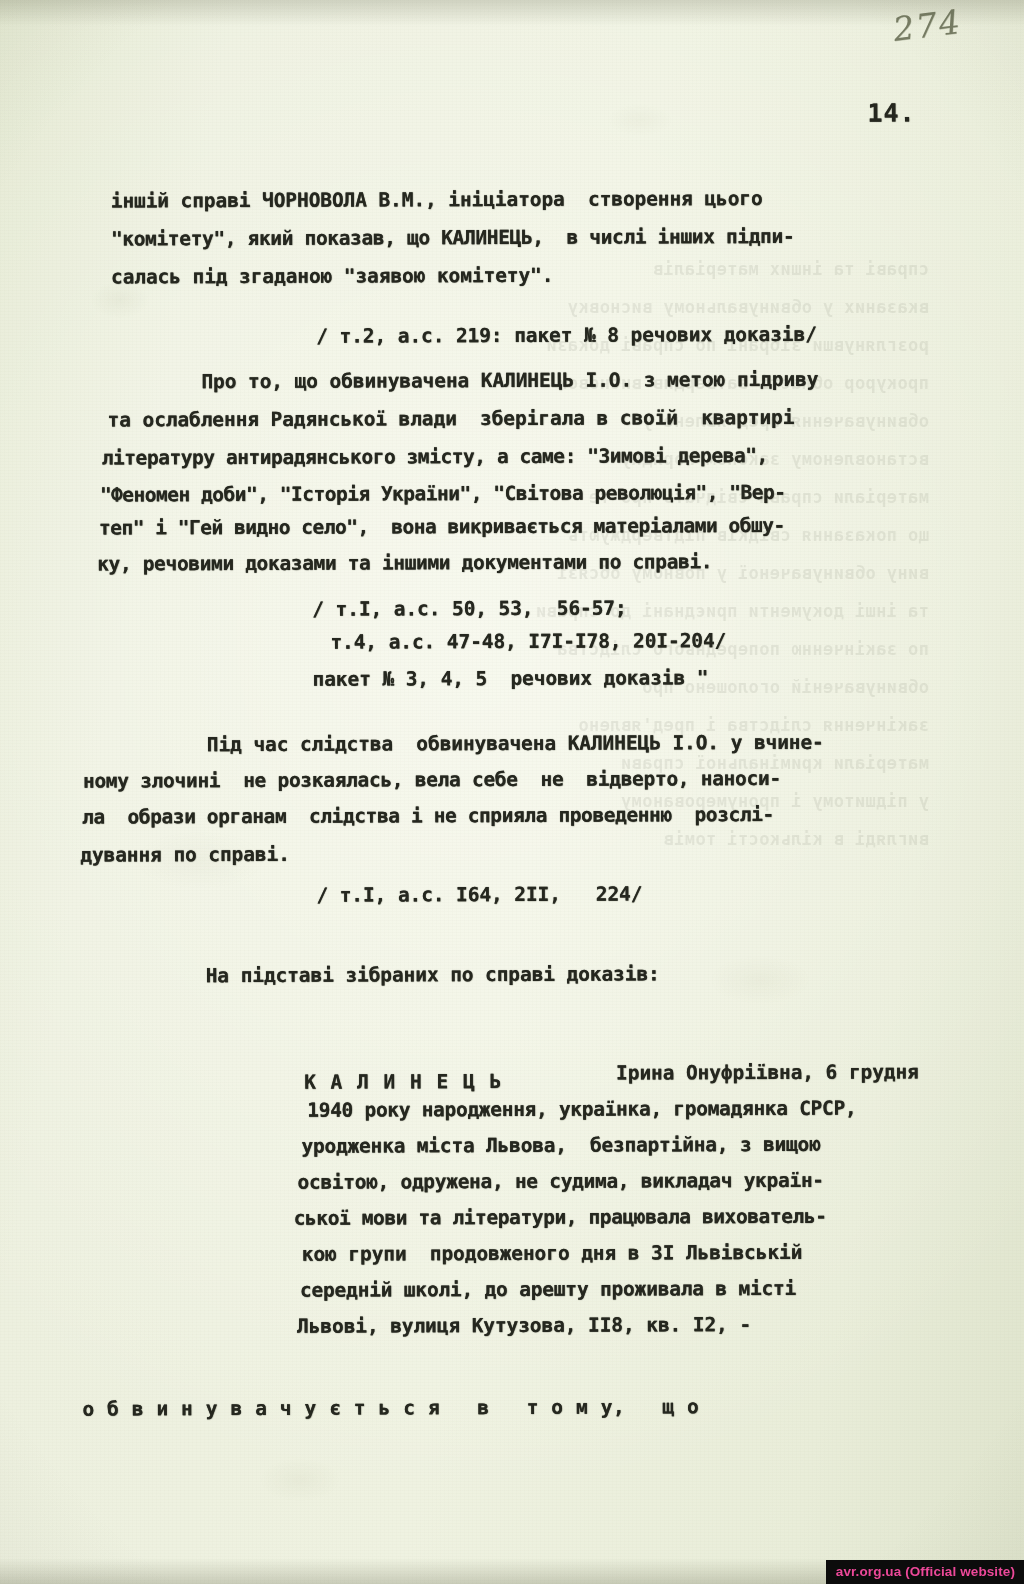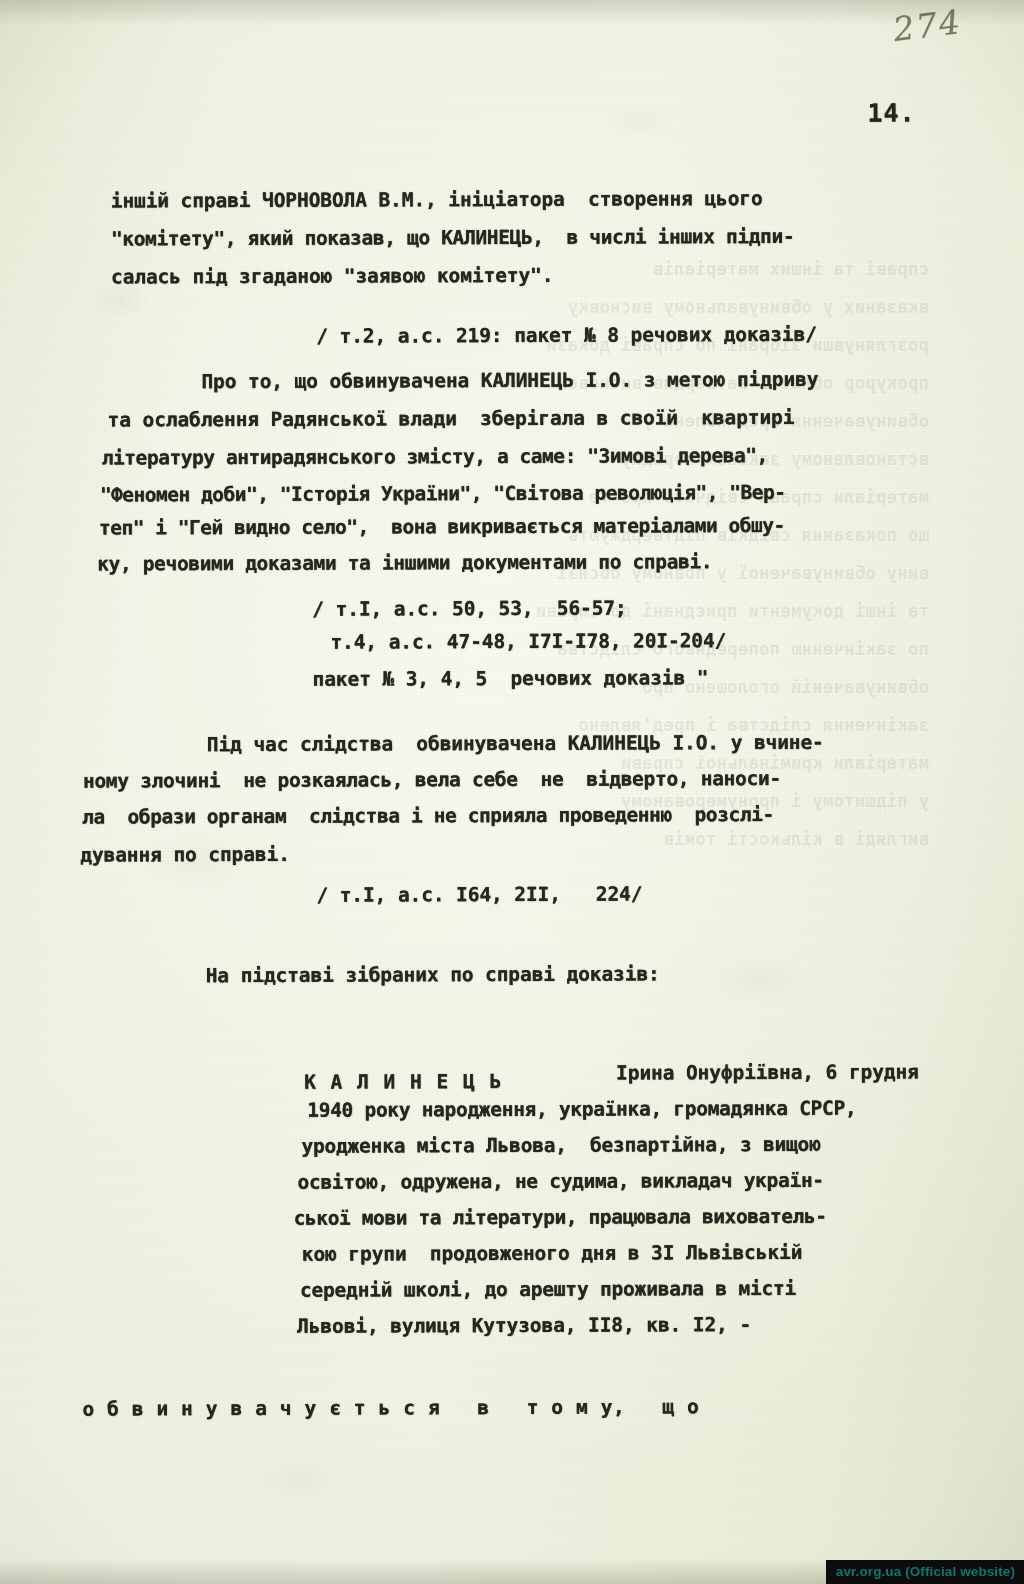--- a/index.html
+++ b/index.html
@@ -123,21 +123,21 @@
     letter-spacing: 2px;
     text-shadow: .5px .5px 0 rgba(90,96,70,.35);
   }
 
   
   #watermark {
     position: absolute;
     right: 0;
     bottom: 0;
     background: #0c0c0c;
-    color: #0f766e;
+    color: #ec4899;
     font-family: "Liberation Sans", sans-serif;
     font-size: 13.5px;
     font-weight: 700;
     letter-spacing: .1px;
     padding: 5px 9px 6px 10px;
     line-height: 1;
   }
 
   
   #edge-top, #edge-bottom {

